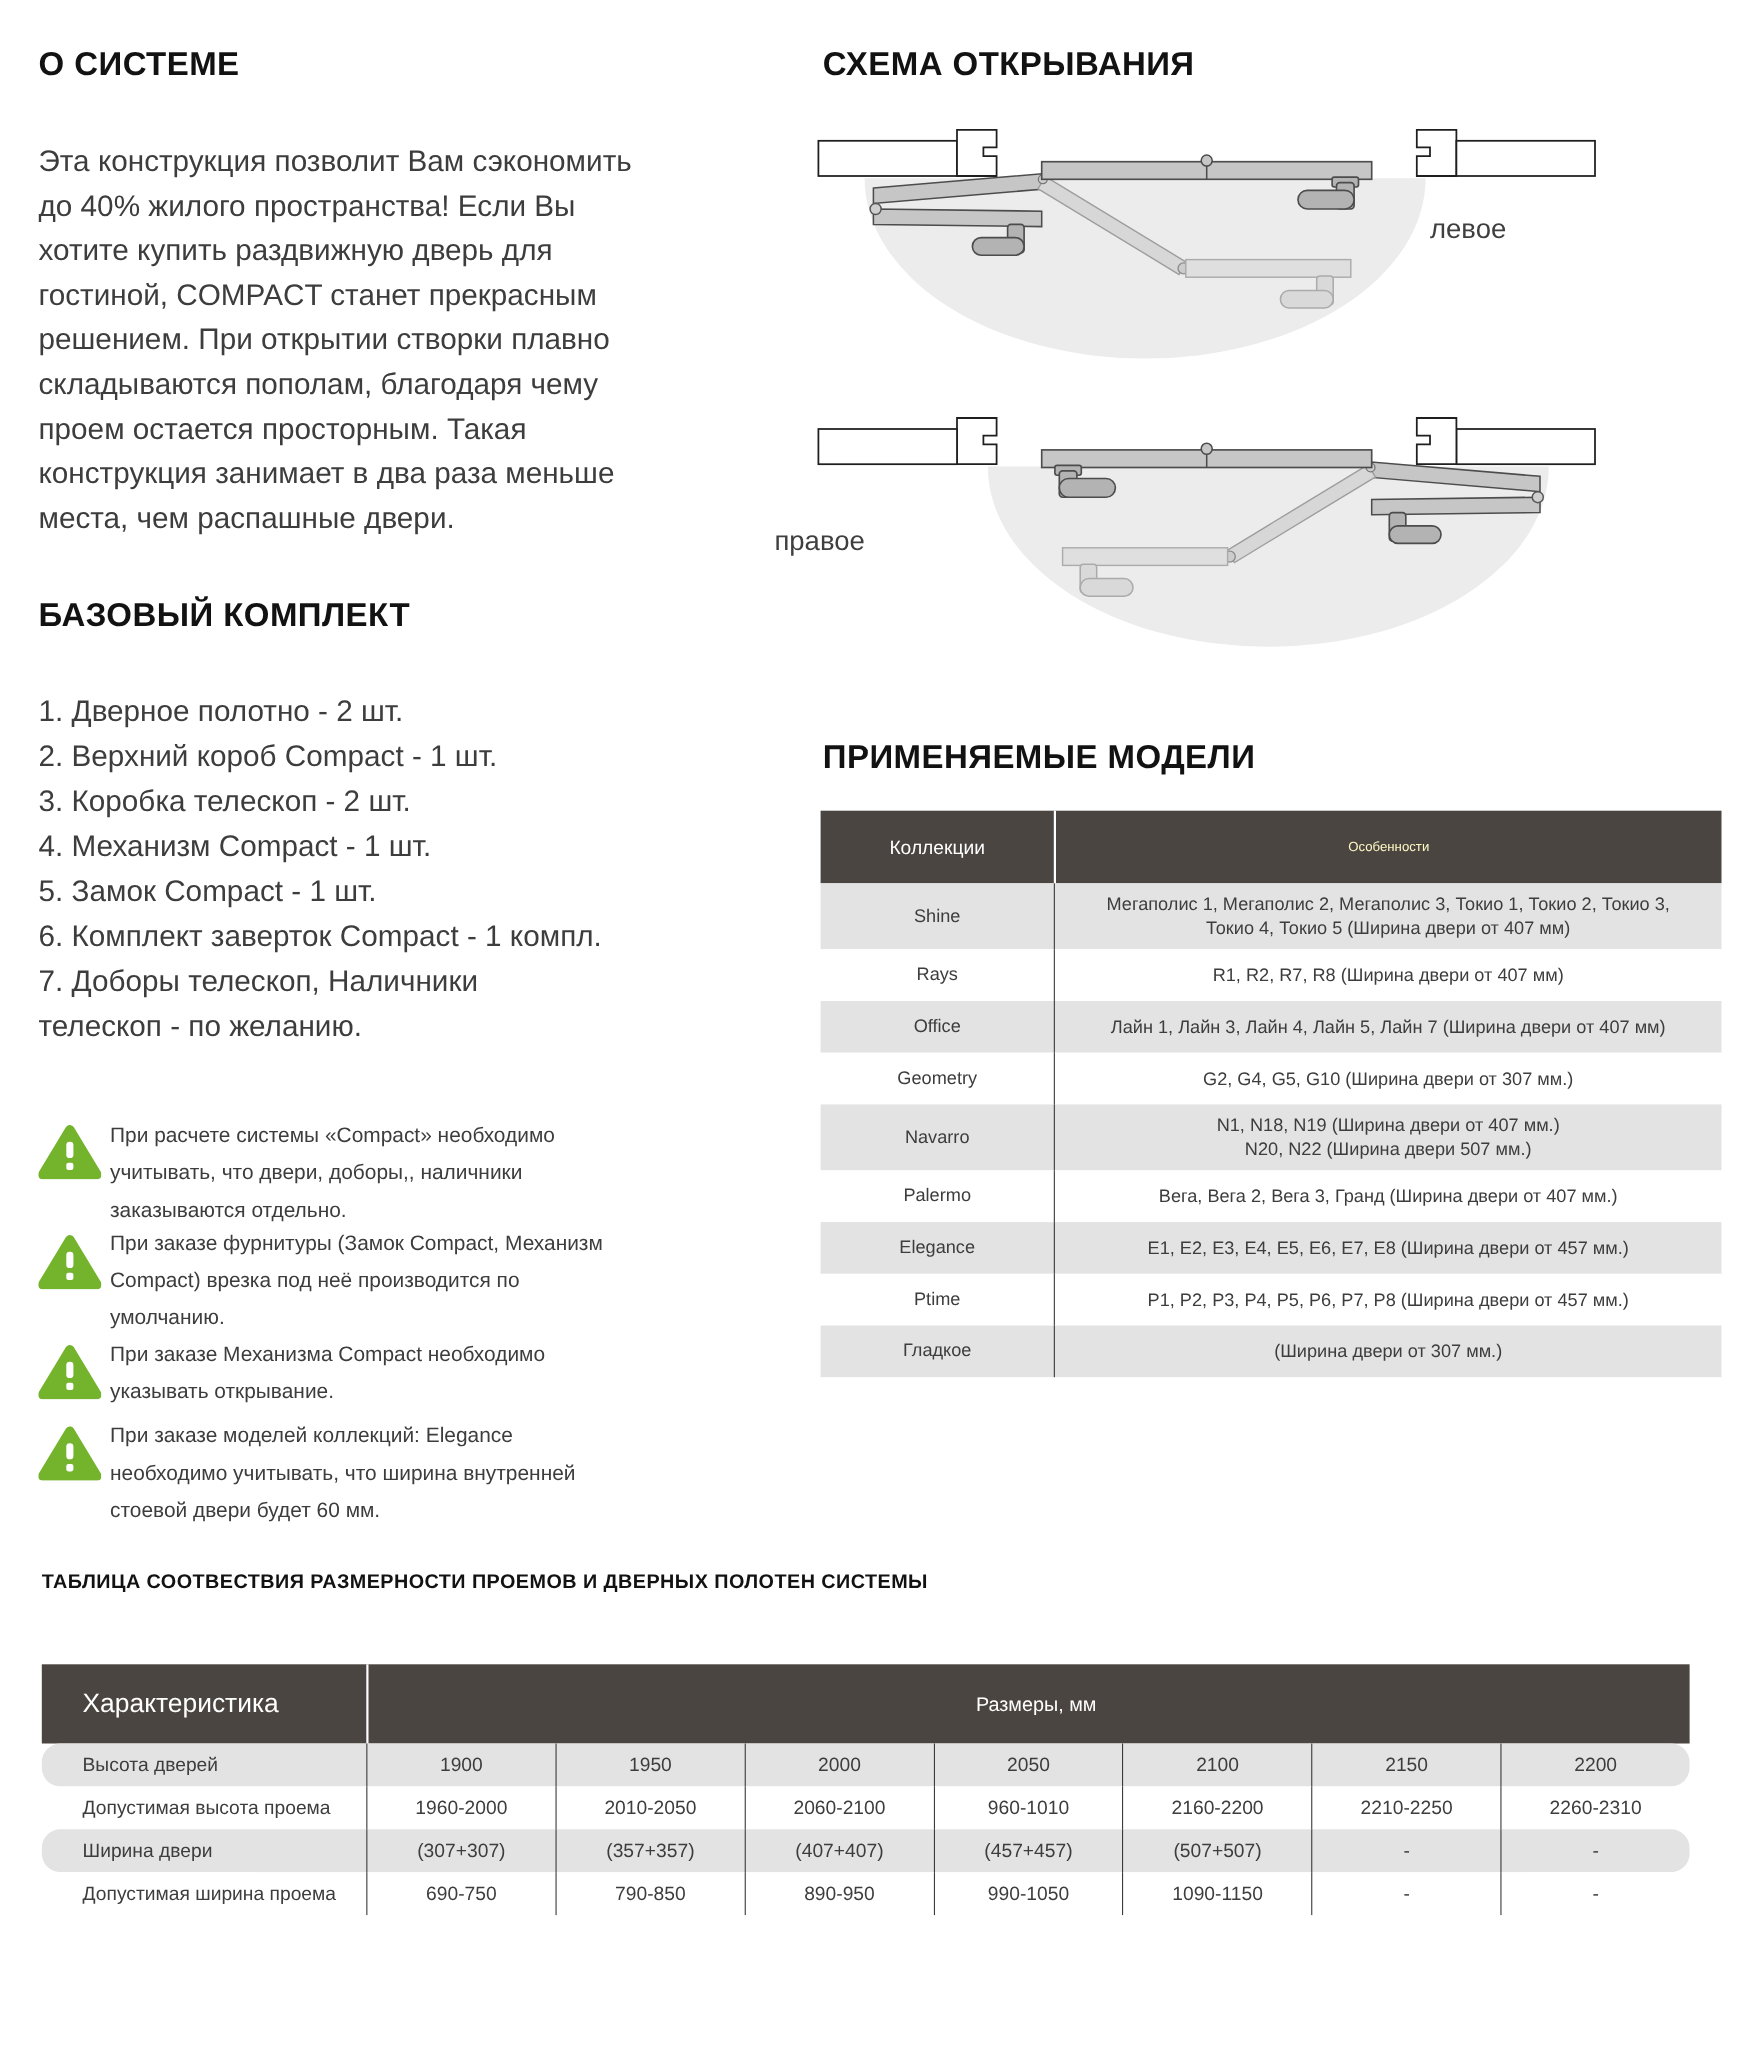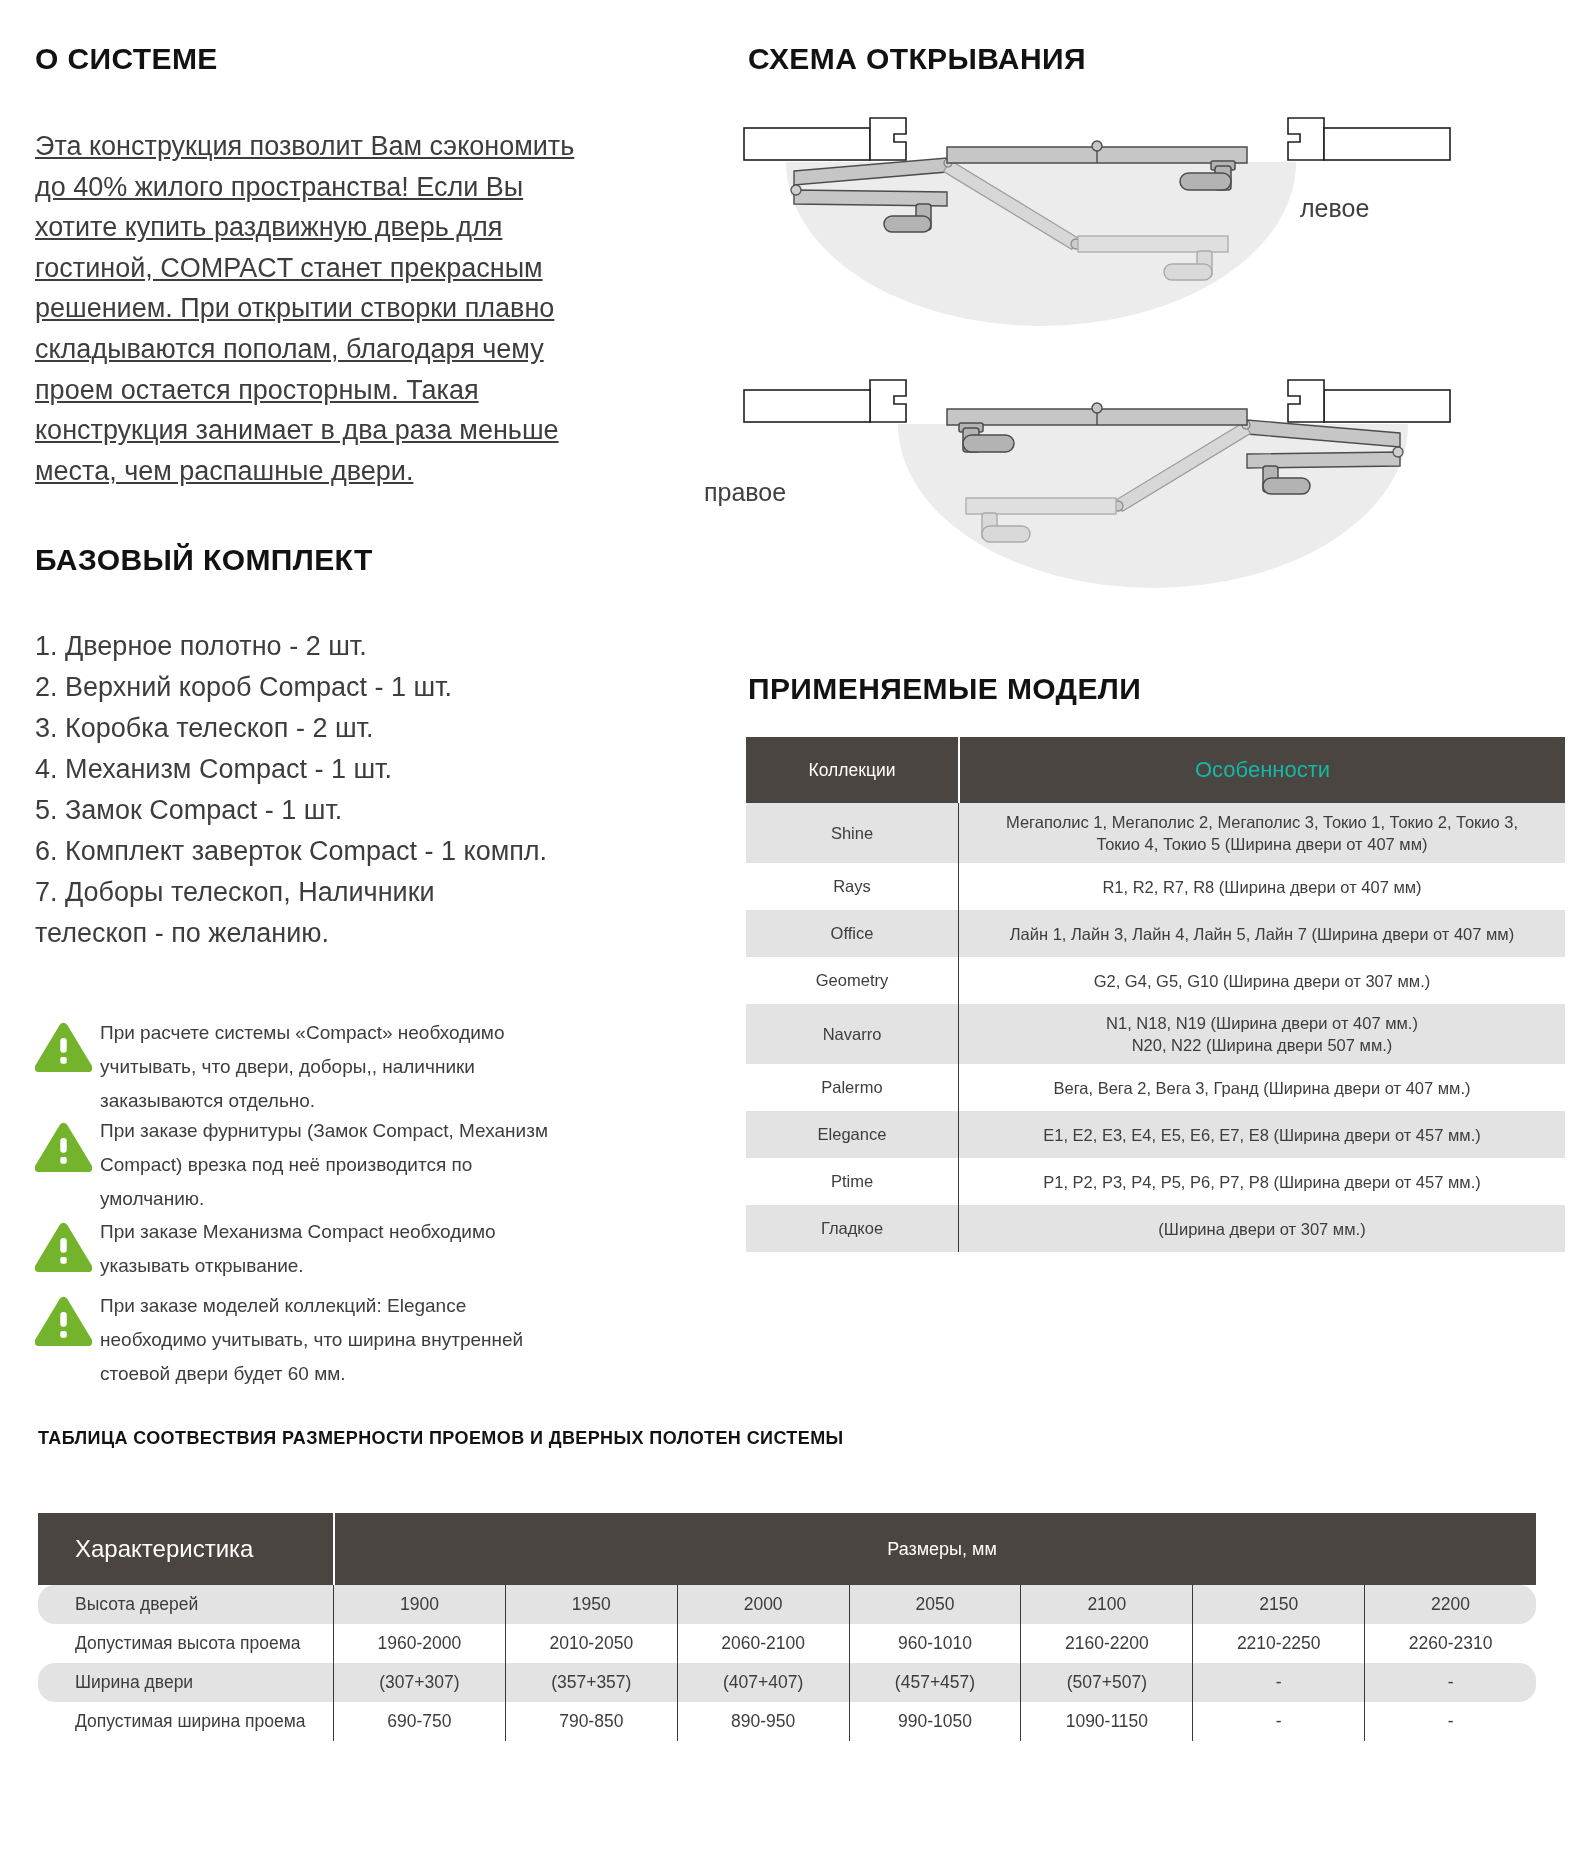--- a/index.html
+++ b/index.html
@@ -12,21 +12,21 @@
   .warn-text{font-size:19px;line-height:34px;color:#3d3d3d;white-space:pre-line;}
   .warn-icon{width:57px;height:50px;}
   .diagram-label{font-size:25px;color:#3f3f3f;white-space:nowrap;}
 
   
   #models-table{left:746px;top:737px;width:819px;}
   .mt-header{display:flex;background:#4a4541;height:66px;}
   .mt-header .c1{width:212px;display:flex;align-items:center;justify-content:center;
                  color:#fff;font-size:17.5px;}
   .mt-header .c2{flex:1;display:flex;align-items:center;justify-content:center;
-                 color:#14b8a6;font-size:22px;border-left:2px solid #ffffff;}
+                 color:#fef9c3;font-size:12px;border-left:2px solid #ffffff;}
   .m-row{display:flex;min-height:47px;background:#ffffff;}
   .m-row:nth-child(odd){background:#e3e3e3;}
   .m-row .c1{width:212px;display:flex;align-items:center;justify-content:center;
              font-size:16.5px;color:#3d3d3d;padding:8px 0;box-sizing:border-box;}
   .m-row .c2{flex:1;display:flex;align-items:center;justify-content:center;text-align:center;
              font-size:16.5px;line-height:22px;color:#3d3d3d;border-left:1.5px solid #3a3a3a;
              padding:8px 10px;box-sizing:border-box;white-space:pre-line;}
 
   
   #size-table{left:38px;top:1513px;width:1498px;}
@@ -42,21 +42,21 @@
   .s-row .val{flex:1;display:flex;align-items:center;justify-content:center;font-size:17.5px;
               color:#3d3d3d;border-left:1.5px solid #3a3a3a;}
 </style>
 </head>
 <body>
 
 <div id="page">
 
   <div class="abs h-section" style="left:35px;top:42px;">О СИСТЕМЕ</div>
 
-  <div class="abs bodytext" style="left:35px;top:126px;width:560px;text-decoration:underline;">Эта конструкция позволит Вам сэкономить
+  <div class="abs bodytext" style="left:35px;top:126px;width:560px;">Эта конструкция позволит Вам сэкономить
 до 40% жилого пространства! Если Вы
 хотите купить раздвижную дверь для
 гостиной, COMPACT станет прекрасным
 решением. При открытии створки плавно
 складываются пополам, благодаря чему
 проем остается просторным. Такая
 конструкция занимает в два раза меньше
 места, чем распашные двери.</div>
 
   <div class="abs h-section" style="left:35px;top:543px;">БАЗОВЫЙ КОМПЛЕКТ</div>

